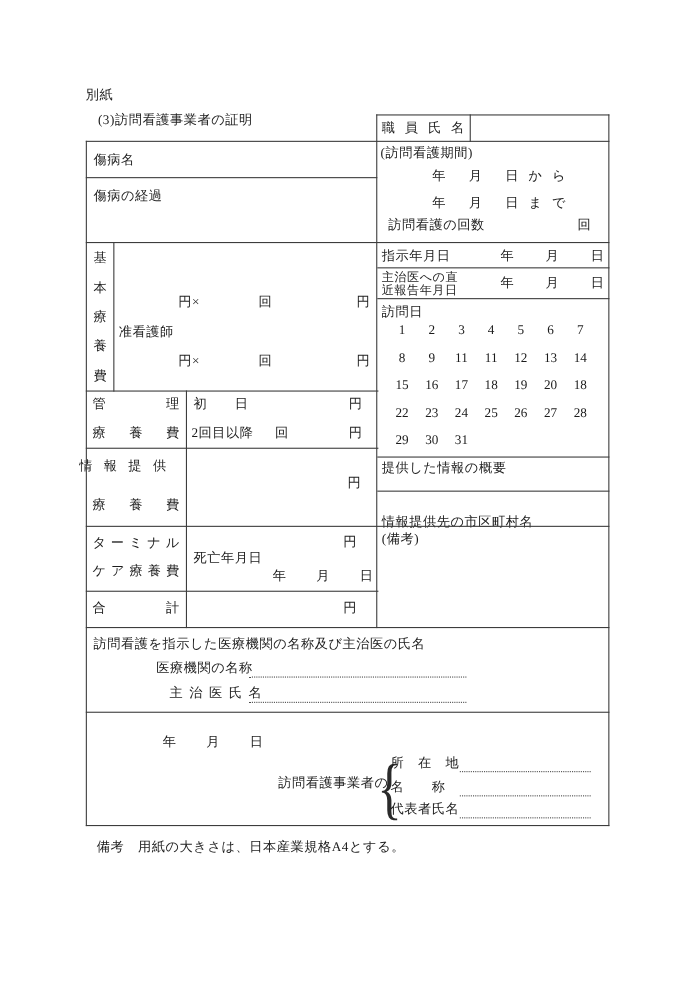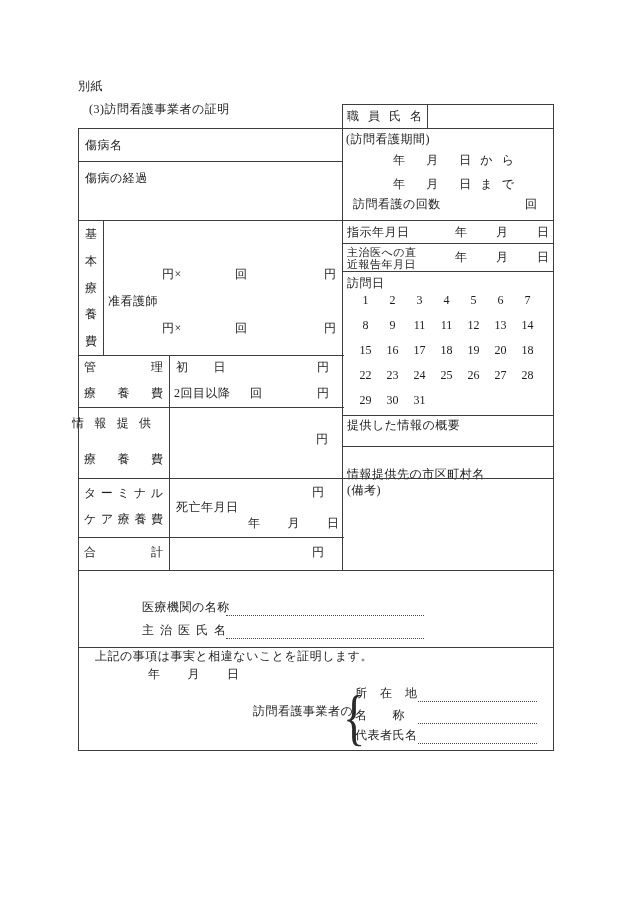--- a/index.html
+++ b/index.html
@@ -118,36 +118,37 @@
       <span>28</span>
       <span>29</span>
       <span>30</span>
       <span>31</span>
     </div>
 
   <div class="t" style="left:347px; top:419px">提供した情報の概要</div>
   <div class="t" style="left:347px; top:468px">情報提供先の市区町村名</div>
   <div class="t" style="left:347px; top:484px">(備考)</div>
 
+  <div class="t" style="left:85px; top:579px">訪問看護を指示した医療機関の名称及び主治医の氏名</div>
   <div class="t" style="left:142px; top:601px">医療機関の名称</div>
   <div class="dotline" style="left:226px; top:614px; width:198px"></div>
-  <div class="t jl" style="left:142px; top:624px; width:84px">主 治 医 氏 名</div>
+  <div class="t jl" style="left:154px; top:624px; width:84px">主 治 医 氏 名</div>
   <div class="dotline" style="left:226px; top:637px; width:198px"></div>
 
-  <div class="t" style="left:95px; top:650px">上記の事項は事実と相違ないことを証明します。</div>
   <div class="t jl" style="left:148px; top:668px; width:91px">年 月 日</div>
   <div class="t" style="left:253px; top:705px">訪問看護事業者の</div>
   <div class="brace" style="left:343px; top:685px">{</div>
   <div class="t jl" style="left:355px; top:687px; width:62px">所 在 地</div>
   <div class="dotline" style="left:418px; top:700px; width:119px"></div>
   <div class="t" style="left:355px; top:709px">名　　称</div>
   <div class="dotline" style="left:418px; top:722px; width:119px"></div>
   <div class="t" style="left:355px; top:729px">代表者氏名</div>
   <div class="dotline" style="left:418px; top:742px; width:119px"></div>
 
+  <div class="t" style="left:88px; top:764px">備考　用紙の大きさは、日本産業規格A4とする。</div>
 
   <div class="hl" style="left:342px; top:104px; width:212px"></div>
   <div class="hl" style="left:78px;  top:128px; width:476px"></div>
   <div class="hl" style="left:78px;  top:161px; width:265px"></div>
   <div class="hl" style="left:78px;  top:220px; width:476px"></div>
   <div class="hl" style="left:343px; top:243px; width:211px"></div>
   <div class="hl" style="left:343px; top:271px; width:211px"></div>
   <div class="hl" style="left:78px;  top:355px; width:266px"></div>
   <div class="hl" style="left:78px;  top:407px; width:266px"></div>
   <div class="hl" style="left:343px; top:415px; width:211px"></div>

